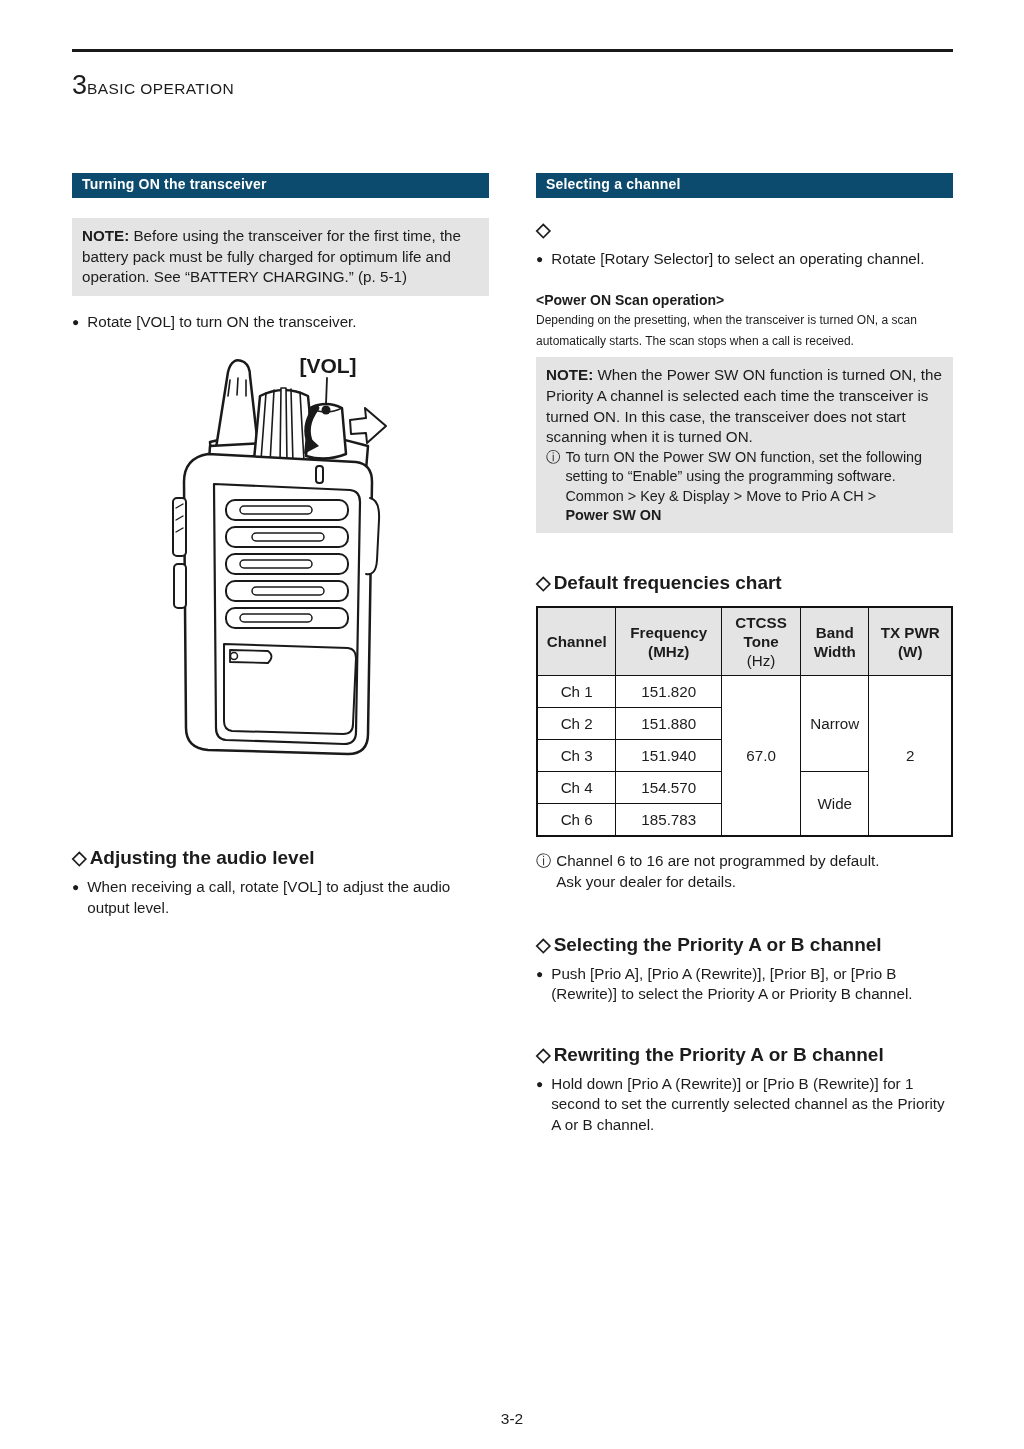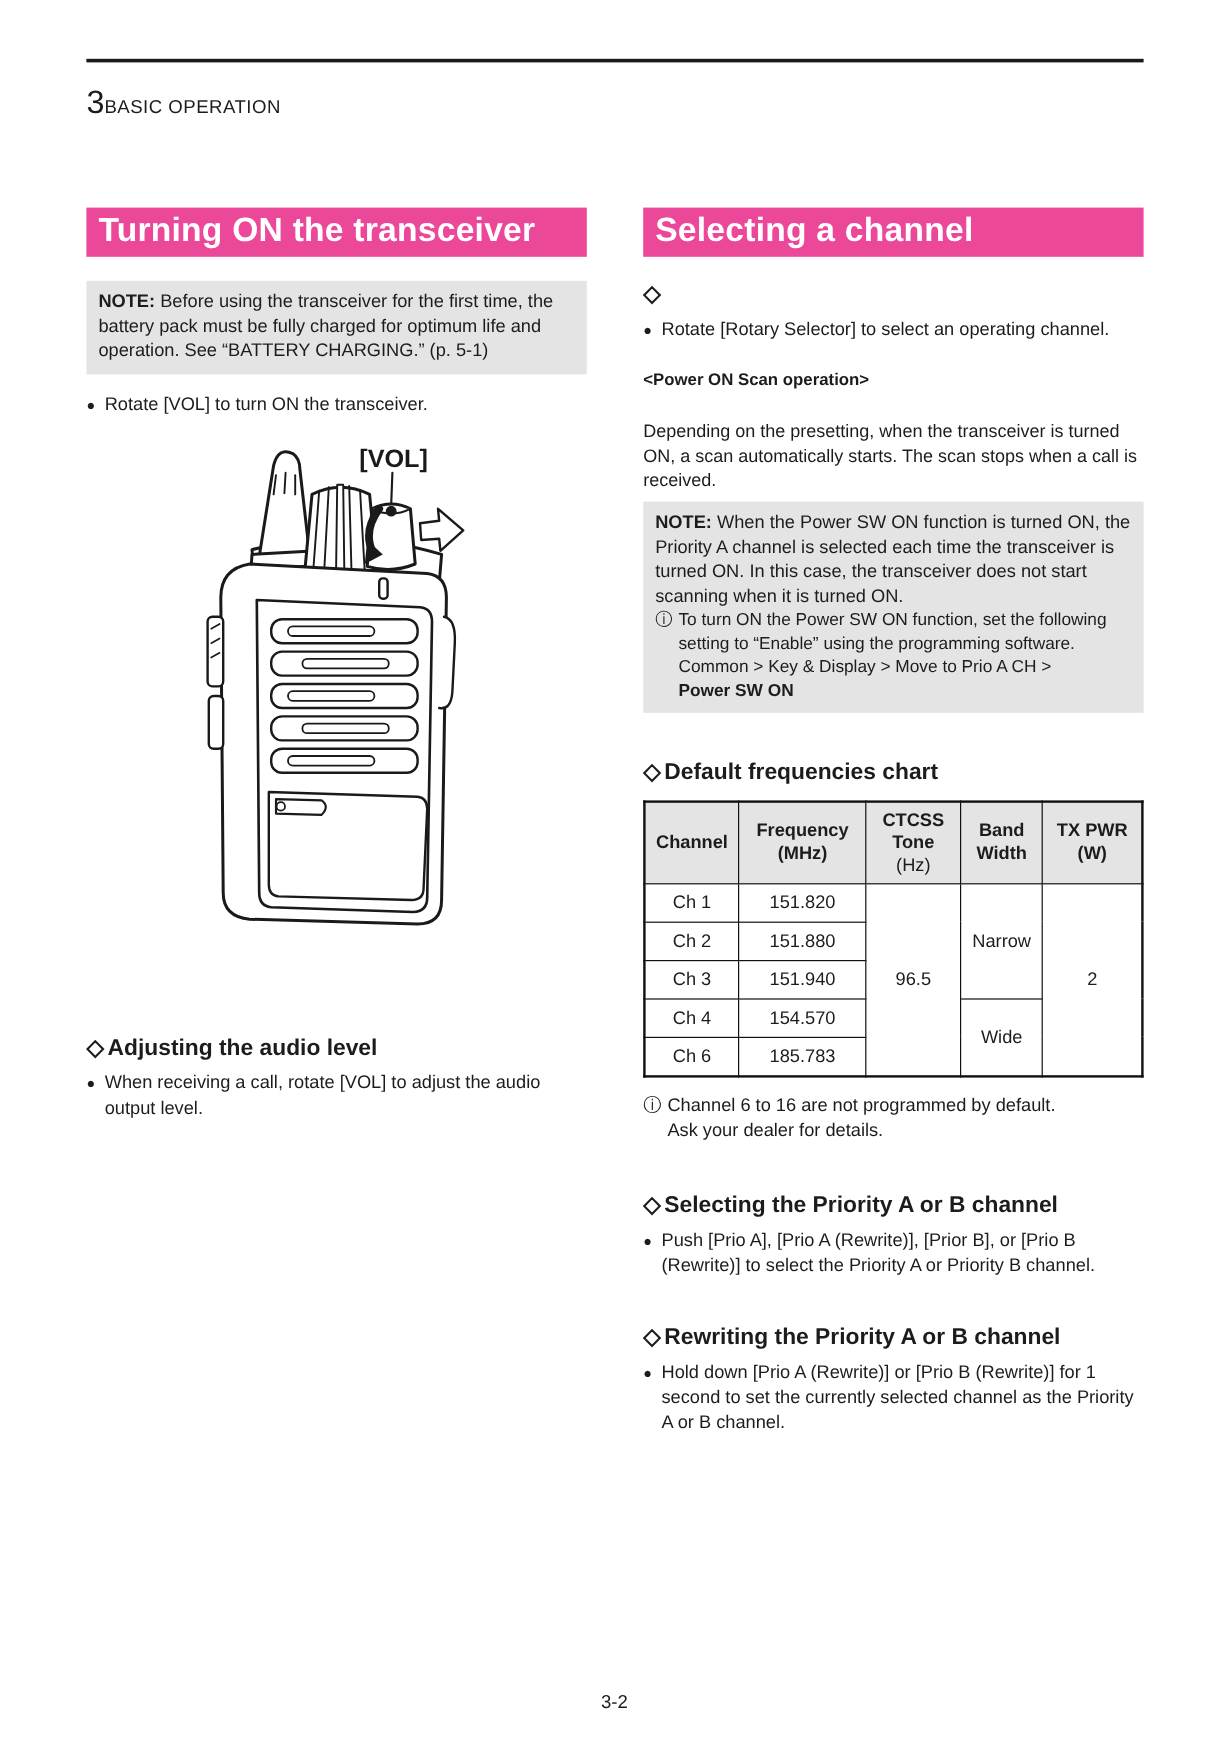--- a/index.html
+++ b/index.html
@@ -10,34 +10,34 @@
   .top-rule { position:absolute; left:72px; top:49px; width:881px; height:3px; background:#1a1a1a; }
   .chapter { position:absolute; left:72px; top:70px; display:flex; align-items:baseline; }
   .chapter-num { font-size:27px; }
   .chapter-title { font-size:15.5px; letter-spacing:0.4px; }
 
   .col { position:absolute; top:173px; width:417px; }
   .col-left { left:72px; }
   .col-right { left:536px; }
 
   .section-bar {
-    background:#ec4899; color:#ffffff; font-weight:bold; font-size:28px;
+    background:#0c4a6e; color:#ffffff; font-weight:bold; font-size:14px;
     padding:3px 10px 6px 10px; letter-spacing:0.2px;
   }
   .note-box { background:#e4e4e4; padding:8px 10px; font-size:15.2px; line-height:20.6px; }
   .note-label { font-weight:bold; }
 
   .bullet-item { display:flex; font-size:15.2px; line-height:20.6px; }
   .bullet-glyph { font-size:12px; line-height:20.6px; margin-right:8px; }
 
   .subheading { display:flex; font-size:19px; font-weight:bold; line-height:23px; }
   .diamond-glyph { margin-right:3px; }
 
   .angle-heading { font-size:14px; font-weight:bold; line-height:20.6px; }
-  .para { font-size:15px; line-height:20.6px;margin-top:24px; }
+  .para { font-size:12px; line-height:20.6px; }
 
   .info-item { display:flex; font-size:14.4px; line-height:19.4px; }
   .info-glyph { margin-right:5px; }
   .menu-path-bold { font-weight:bold; }
 
   .freq-table { border-collapse:collapse; width:100%; margin-top:12px;
     font-size:15.2px; text-align:center; border:2.5px solid #111; }
   .freq-table th, .freq-table td { border:1.5px solid #111; padding:2px 3px; }
   .freq-table th { background:#e4e4e4; font-weight:bold; line-height:19px; padding-top:5px; padding-bottom:5px; }
   .freq-table td { height:27px;margin-top:47px; }
@@ -217,21 +217,21 @@
           <span class="th-line">Width</span>
         </th>
         <th class="col-txpwr">
           <span class="th-line">TX PWR</span>
           <span class="th-line">(W)</span>
         </th>
       </tr>
       <tr>
         <td>Ch 1</td>
         <td>151.820</td>
-        <td rowspan="5">96.5</td>
+        <td rowspan="5">67.0</td>
         <td rowspan="3">Narrow</td>
         <td rowspan="5">2</td>
       </tr>
       <tr>
         <td>Ch 2</td>
         <td>151.880</td>
       </tr>
       <tr>
         <td>Ch 3</td>
         <td>151.940</td>

